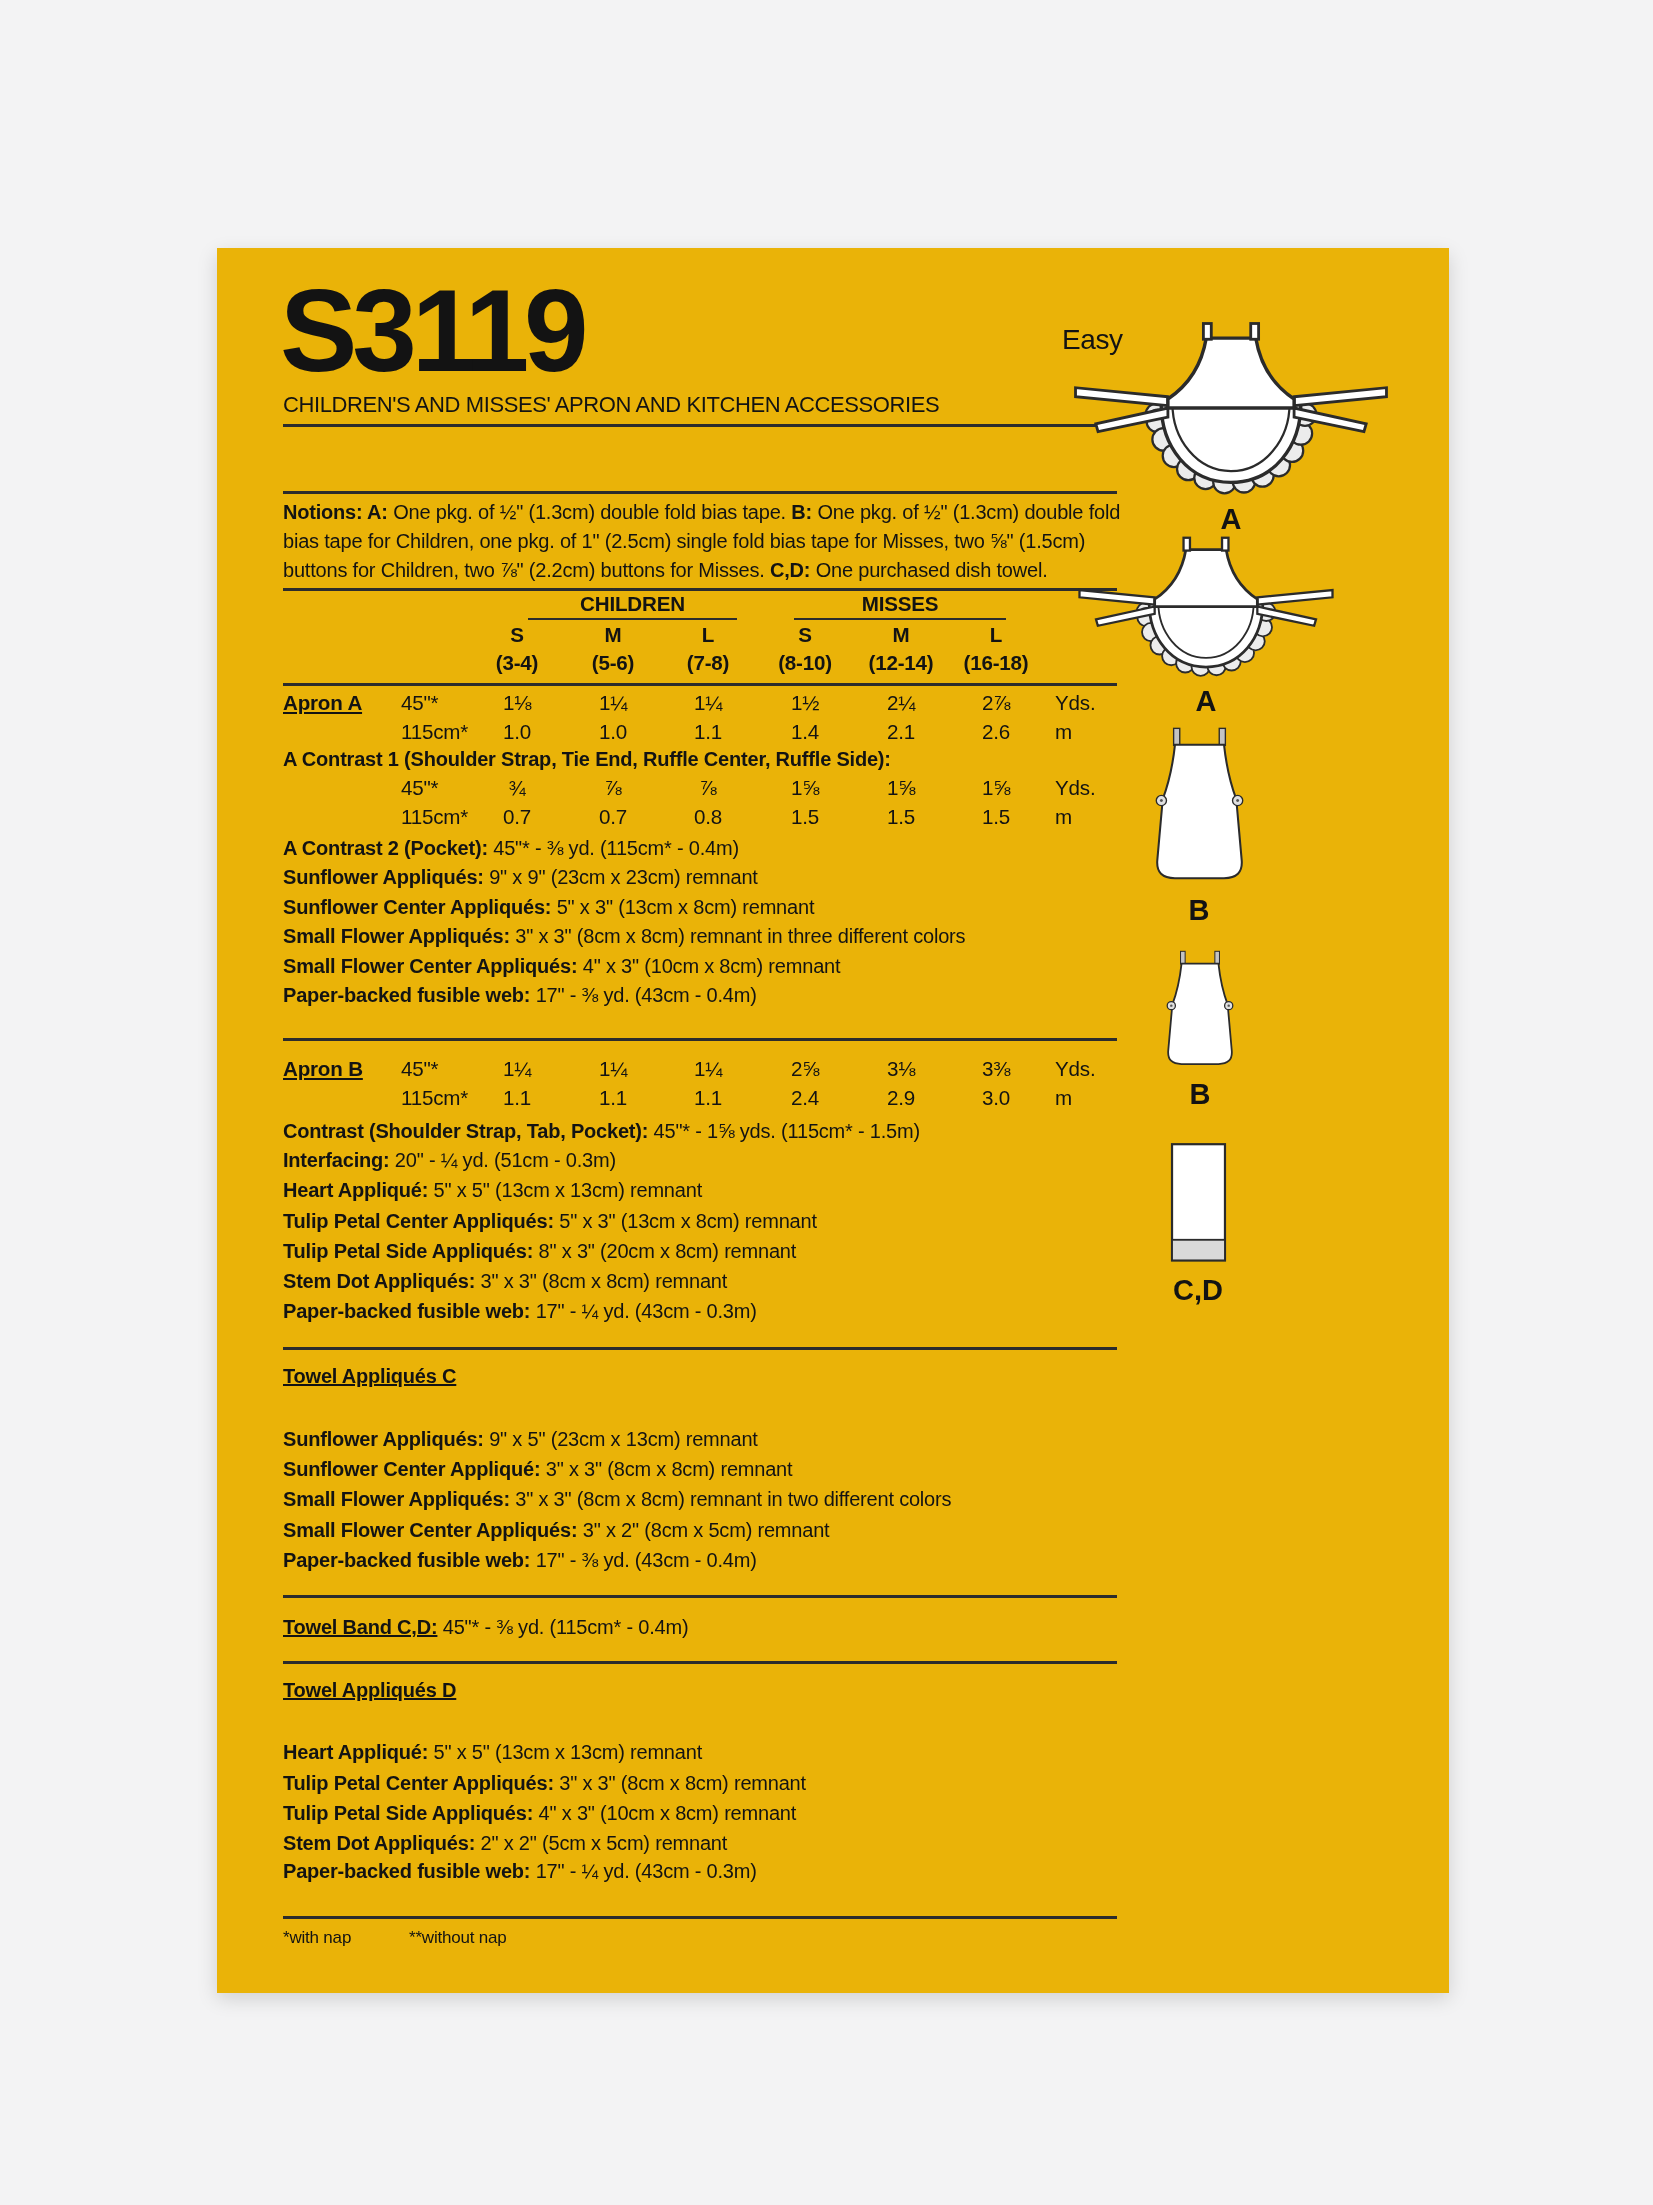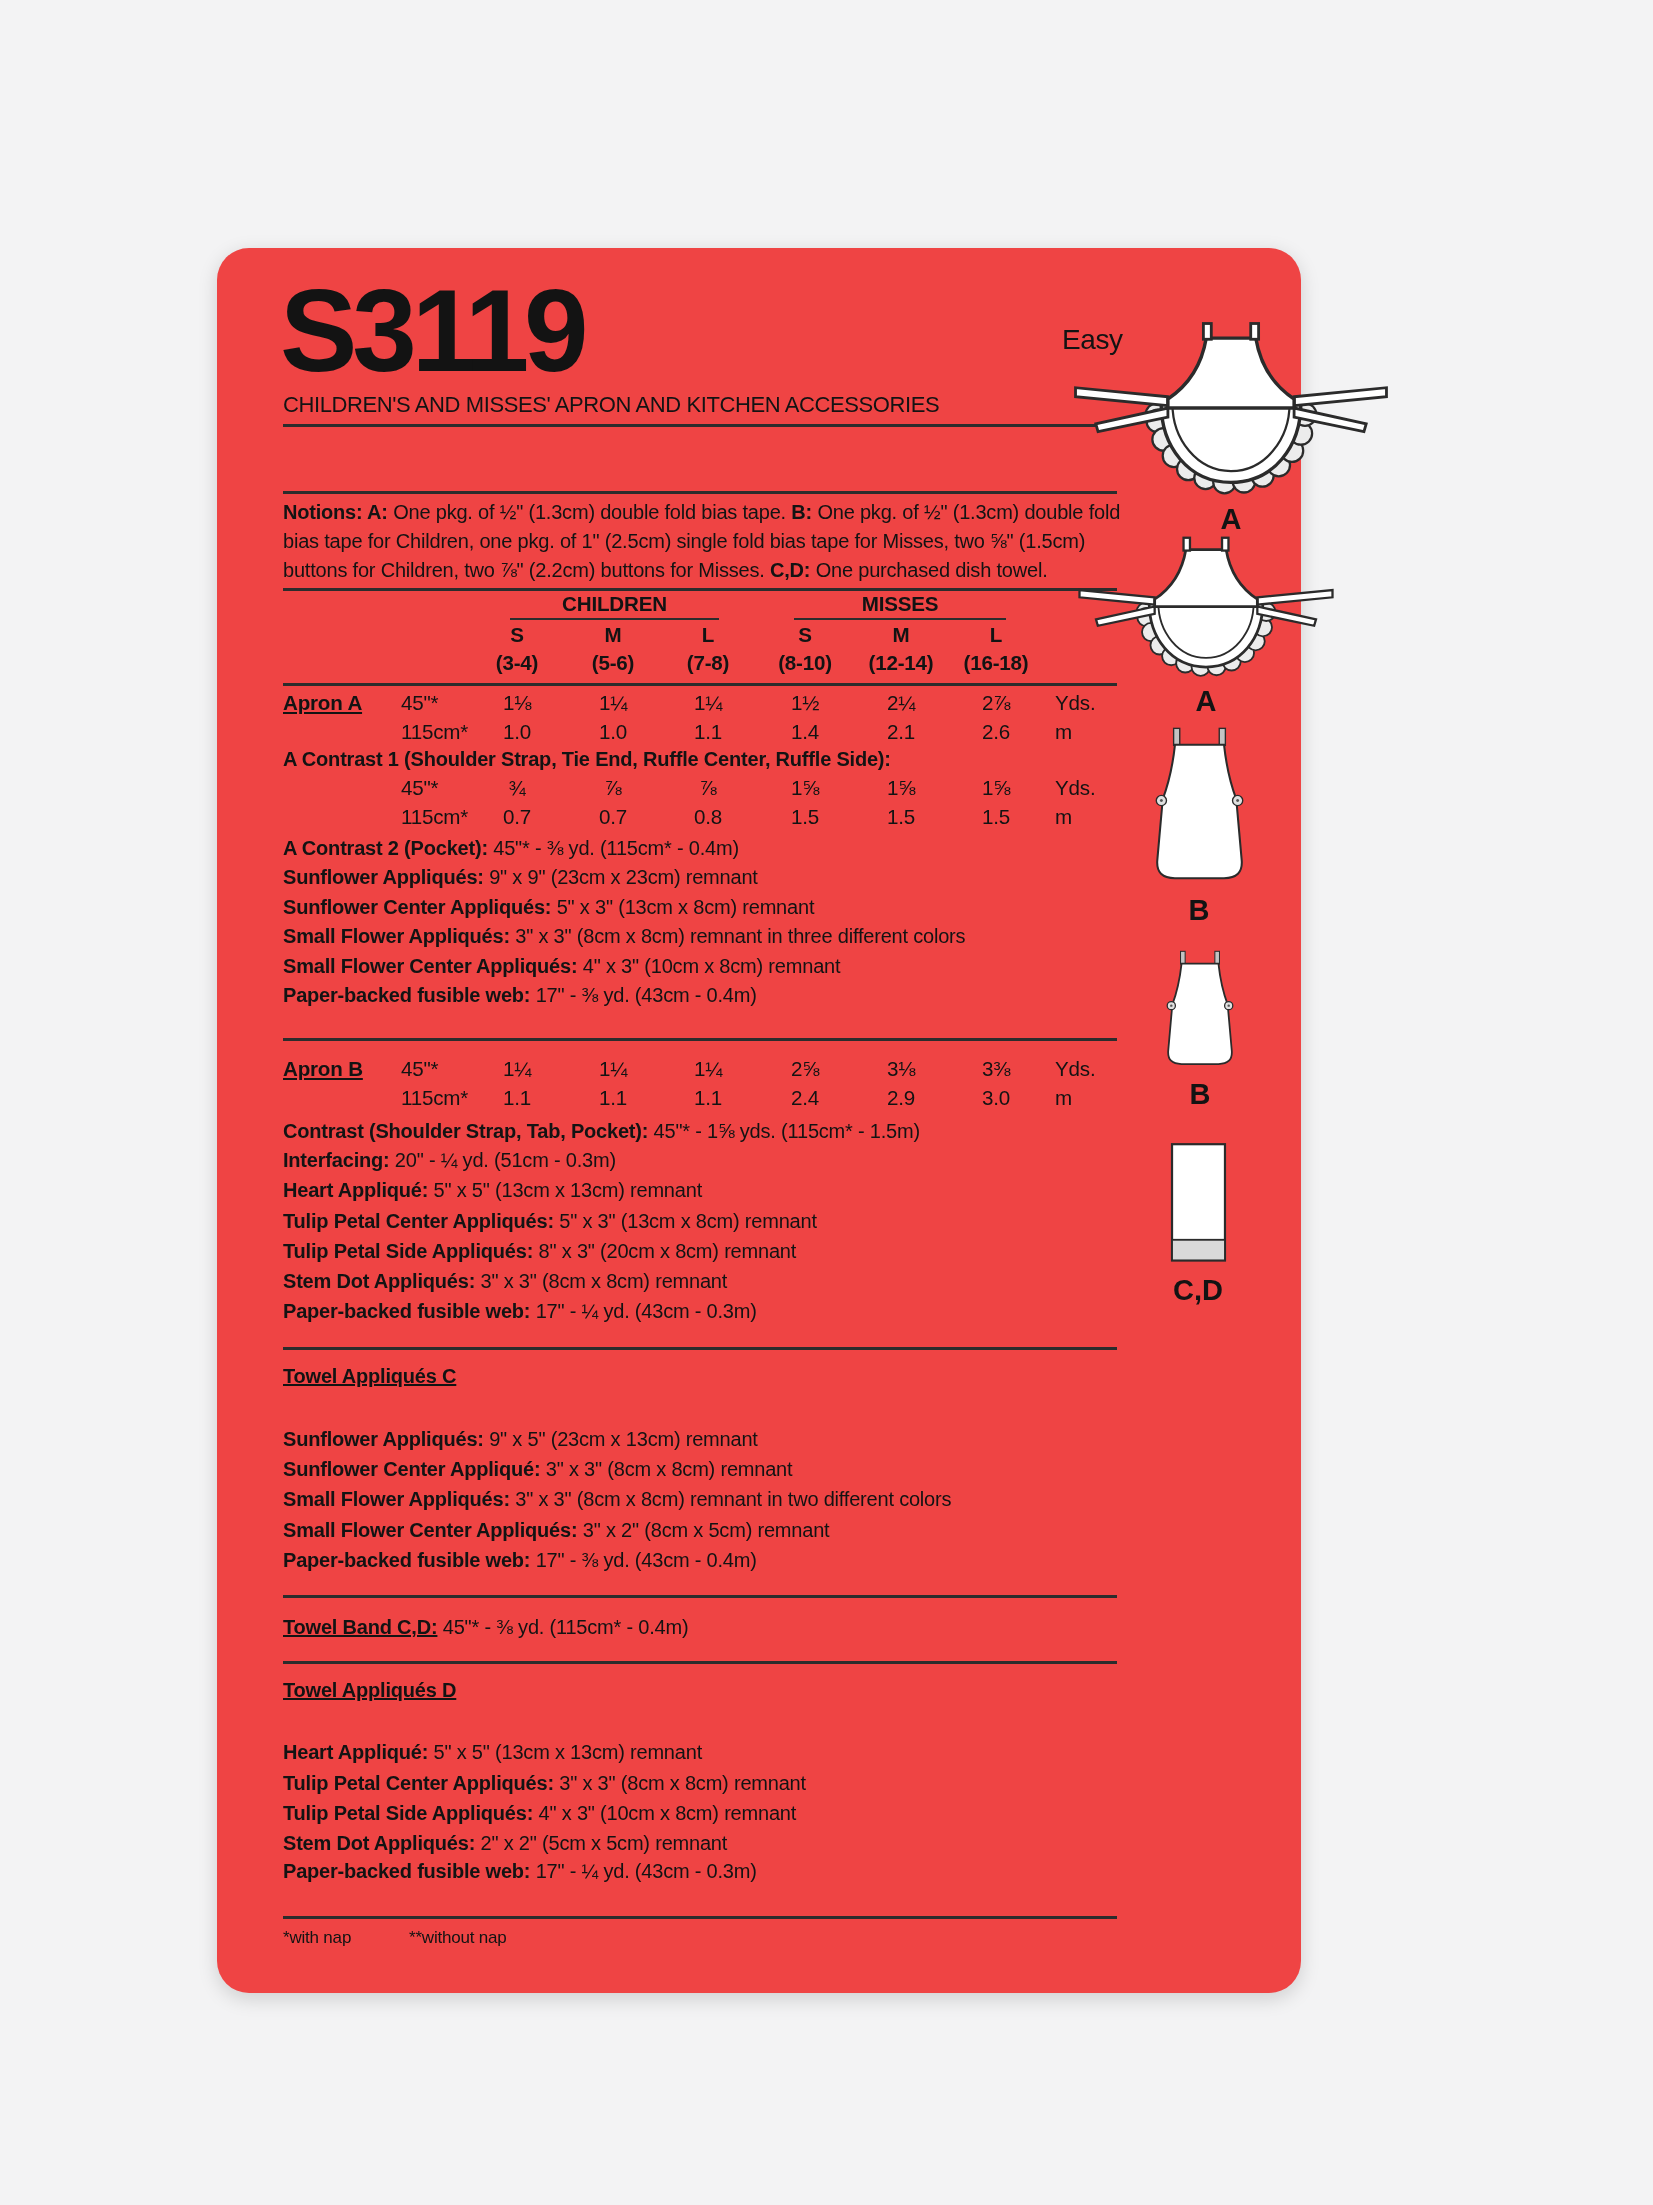--- a/index.html
+++ b/index.html
@@ -1,18 +1,18 @@
 <!DOCTYPE html>
 <html style="font-size:11.8px"><head>
 <meta charset="utf-8">
 <style>
   html,body{margin:0;padding:0;}
   body{width:1654px;height:2205px;background:#f3f3f4;font-family:"Liberation Sans",sans-serif;color:#131313;}
   #screen{position:relative;width:1654px;height:2205px;overflow:hidden;}
-  .card{position:absolute;left:217px;top:248px;width:1084px;height:1745px;background:#ef4444;box-shadow:0 5.9px 19px rgba(0,0,0,0.15);border-radius:32px;}
+  .card{position:absolute;left:217px;top:248px;width:1232px;height:1745px;background:#eab308;box-shadow:0 5.9px 19px rgba(0,0,0,0.15);}
   .title{position:absolute;left:63px;top:16px;font-size:116px;font-weight:bold;letter-spacing:-5.1px;}
   .easy{position:absolute;left:845px;top:76px;font-size:28px;letter-spacing:-0.4px;}
   .docheading{position:absolute;left:66px;top:144px;font-size:22px;font-weight:normal;letter-spacing:-0.4px;white-space:nowrap;}
   .rule{position:absolute;left:66px;width:834px;height:2.9px;background:#2c2c2c;}
   .para{position:absolute;left:66px;width:842px;font-size:20px;line-height:29px;letter-spacing:-0.2px;}
   .line{position:absolute;left:66px;width:845px;font-size:20px;line-height:25px;letter-spacing:-0.2px;white-space:nowrap;}
   .sechead{position:absolute;left:66px;font-size:20px;font-weight:bold;letter-spacing:-0.2px;white-space:nowrap;}
   .bu{font-weight:bold;text-decoration:underline;}
   .trow{position:absolute;left:0;top:0;width:1224px;height:29px;font-size:20.6px;letter-spacing:-0.2px;}
   .trow span{position:absolute;top:0;}
@@ -47,21 +47,21 @@
 
 
     <div class="rule" style="top:243px"></div>
 
     <div class="para" style="top:250px">
       <b>Notions: A:</b><span> One pkg. of ½" (1.3cm) double fold bias tape. </span><b>B:</b><span> One pkg. of ½" (1.3cm) double fold bias tape for Children, one pkg. of 1" (2.5cm) single fold bias tape for Misses, two ⅝" (1.5cm) buttons for Children, two ⅞" (2.2cm) buttons for Misses. </span><b>C,D:</b><span> One purchased dish towel.</span>
     </div>
 
     <div class="rule" style="top:340px"></div>
 
-    <div class="grp" style="left:293px;width:209px">CHILDREN</div>
+    <div class="grp" style="left:311px;width:209px">CHILDREN</div>
     <div class="grp" style="left:577px;width:212px">MISSES</div>
 
     <div class="trow" style="top:375px">
       <span class="c0 hdr">S</span>
       <span class="c1 hdr">M</span>
       <span class="c2 hdr">L</span>
       <span class="c3 hdr">S</span>
       <span class="c4 hdr">M</span>
       <span class="c5 hdr">L</span>
     </div>

